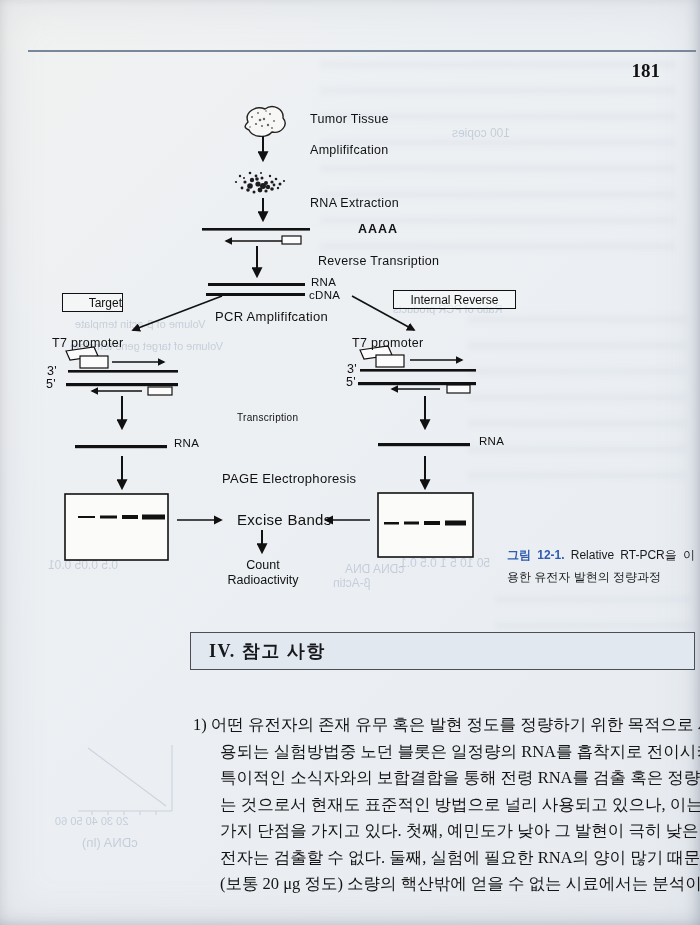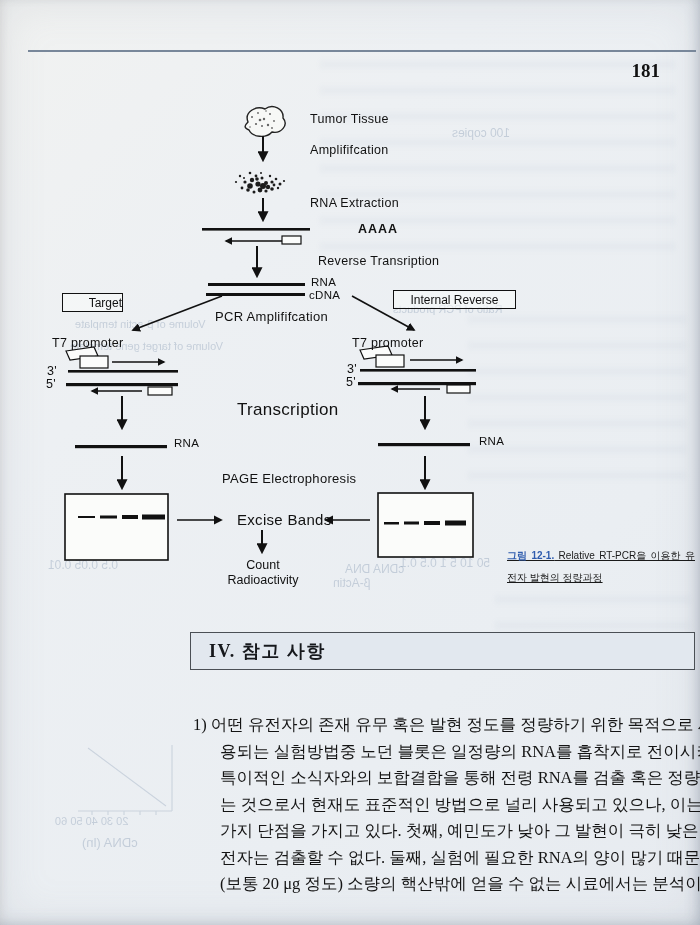--- a/index.html
+++ b/index.html
@@ -22,21 +22,21 @@
         font-size:12.5px;color:#111;white-space:nowrap;letter-spacing:.3px;}
   .dlab.small{font-size:11.5px;}
   .dlab.bold{font-weight:bold;letter-spacing:1px;margin-left:41px;}
   .dbox{position:absolute;border:1.4px solid #111;display:flex;align-items:center;justify-content:center;
         font-family:"Liberation Sans","DejaVu Sans",sans-serif;font-size:12px;color:#111;background:rgba(250,251,250,.55);}
   .count-blk{position:absolute;left:224px;top:558px;width:78px;text-align:center;
         font-family:"Liberation Sans","DejaVu Sans",sans-serif;font-size:12.5px;line-height:15px;color:#111;}
   svg.diagram{position:absolute;left:0;top:0;pointer-events:none;}
   
   .caption{position:absolute;left:507px;top:545px;width:188px;
-        font-family:"Liberation Sans","DejaVu Sans",sans-serif;font-size:10px;line-height:21.5px;color:#1a1a1a;text-align:justify;text-decoration:underline;}
+        font-family:"Liberation Sans","DejaVu Sans",sans-serif;font-size:12px;line-height:21.5px;color:#1a1a1a;text-align:justify;}
   .cap-num{font-weight:bold;}
   
   .sec-box{position:absolute;left:190px;top:632px;width:503px;height:36px;
         background:#e2e8ef;border:1.3px solid #4a4f55;display:flex;align-items:center;}
   .sec-label{font-size:18px;font-weight:600;letter-spacing:1.5px;color:#16181c;padding-left:18px;}
   
   .para{position:absolute;left:193px;top:712px;width:482px;font-size:16.5px;line-height:26.5px;color:#141414;}
   .bl{text-align:justify;text-align-last:justify;white-space:nowrap;}
   .bl.ind{padding-left:27px;}
   
@@ -218,21 +218,21 @@
     <span>Internal Reverse</span>
   </div>
 
   <span class="dlab" style="left:52px;top:336px;">T7 promoter</span>
   <span class="dlab" style="left:352px;top:336px;">T7 promoter</span>
   <span class="dlab" style="left:47px;top:364px;">3'</span>
   <span class="dlab" style="left:46px;top:377px;">5'</span>
   <span class="dlab" style="left:347px;top:362px;">3'</span>
   <span class="dlab" style="left:346px;top:375px;">5'</span>
 
-  <span class="dlab" style="left:237px;top:400px;font-size:17px;">Transcription</span>
+  <span class="dlab" style="left:237px;top:412px;font-size:10px;">Transcription</span>
   <span class="dlab small" style="left:174px;top:437px;">RNA</span>
   <span class="dlab small" style="left:479px;top:435px;">RNA</span>
   <span class="dlab" style="left:222px;top:471px;font-size:13px;">PAGE Electrophoresis</span>
   <span class="dlab" style="left:237px;top:511px;font-size:15px;">Excise Bands</span>
 
   <div class="count-blk">
     <div>Count</div>
     <div>Radioactivity</div>
   </div>
 

